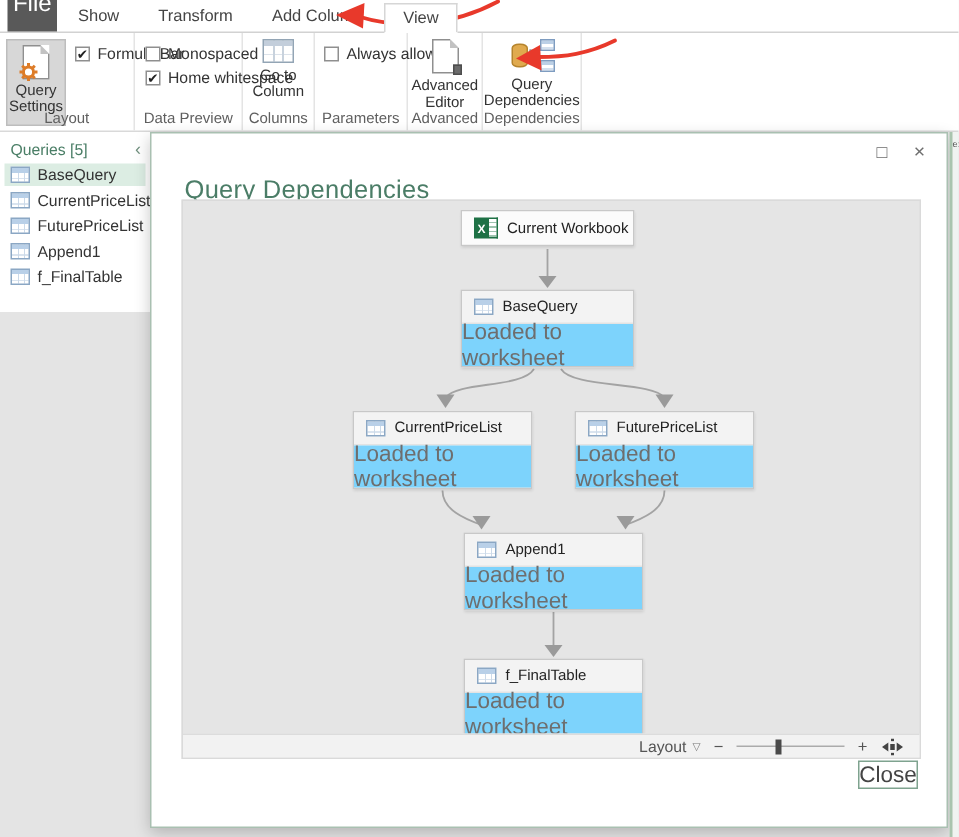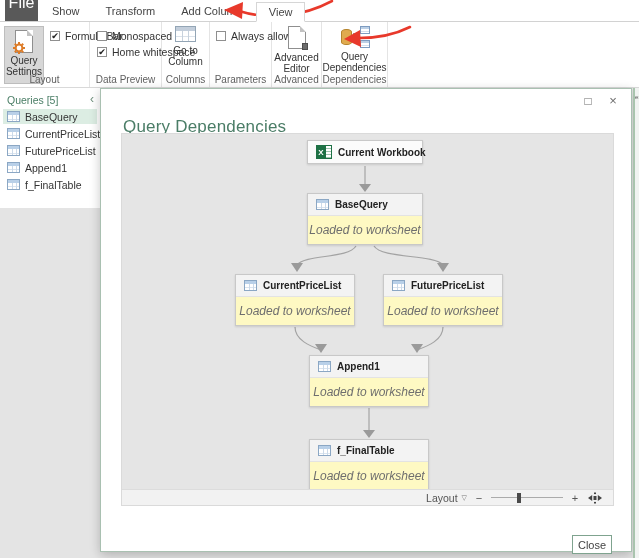--- a/index.html
+++ b/index.html
@@ -95,44 +95,44 @@
 
   .canvas { position:absolute; left:20px; top:44px; width:493px; height:373px;
     background:#e5e5e5; border:1px solid #dadada; }
   .arrows-svg { position:absolute; left:0; top:0; }
 
   .node { position:absolute; background:#fff; border:1px solid #c8c8c8;
     box-shadow:0 1px 2px rgba(0,0,0,.12); }
   .node-head { height:22px; display:flex; align-items:center; gap:6px; padding-left:8px;
     background:#f3f3f3; border-bottom:1px solid #e3e3e3; }
   .node-head.single { background:#fbfbfb; border-bottom:none; height:22px; }
-  .node-title { font-size:10px; font-weight:bold; color:#222; white-space:nowrap; }
+  .node-title { font-size:10px; font-weight:normal; color:#222; white-space:nowrap; }
   .node-body { height:28px; display:flex; align-items:center; justify-content:center;
-    font-size:12px; color:#6e6e6e; background:#fef9c3;font-style:italic; }
+    font-size:15px; color:#6e6e6e; background:#7dd3fc; }
 
   .excel-icon { width:16px; height:14px; display:flex; flex:0 0 auto; }
   .excel-x { width:10px; height:14px; background:#1e7145; color:#fff; font-size:8px;
     font-weight:bold; display:flex; align-items:center; justify-content:center; }
   .excel-x::before { content:"X"; }
   .excel-sheet { width:6px; height:14px; border:1px solid #1e7145; border-left:none;
     background: repeating-linear-gradient(to bottom, #fff 0 2px, #9dc3ae 2px 3px); }
 
   .canvas-bar { position:absolute; left:0; bottom:0; width:100%; height:16px;
     background:#f2f2f2; border-top:1px solid #dcdcdc; display:flex; align-items:center;
     justify-content:flex-end; padding-right:10px; gap:8px; }
   .layout-ctl { font-size:10.5px; color:#555; display:flex; align-items:center; gap:4px; cursor:default; }
   .dd-icon { font-size:7px; color:#777; }
   .zoom-btn { font-size:11px; color:#555; cursor:default; width:8px; text-align:center; }
   .slider { position:relative; width:72px; height:12px; cursor:default; }
   .slider-track { position:absolute; left:0; right:0; top:5.5px; height:1px; background:#ababab; }
   .slider-handle { position:absolute; left:36%; top:1px; width:4px; height:10px; background:#4a4a4a; }
   .fit-btn { display:flex; align-items:center; cursor:default; }
 
-  .close-btn { position:absolute; right:19px; top:446px; width:40px; height:19px;
-    background:#fff; border:1px solid #7fa38f; color:#444; font-size:11px;
+  .close-btn { position:absolute; right:19px; top:418px; width:40px; height:19px;
+    background:#fff; border:1px solid #7fa38f; color:#444; font-size:15px;
     display:flex; align-items:center; justify-content:center; cursor:default; }
 
   
   .sliver { position:absolute; left:633px; top:88px; width:6px; height:470px;
     background:#f0f3f1; border-left:2px solid #a9c4ae; font-size:6px; color:#555;
     overflow:hidden; padding-top:6px; }
 
   
   .annot { position:absolute; pointer-events:none; }
 </style>

